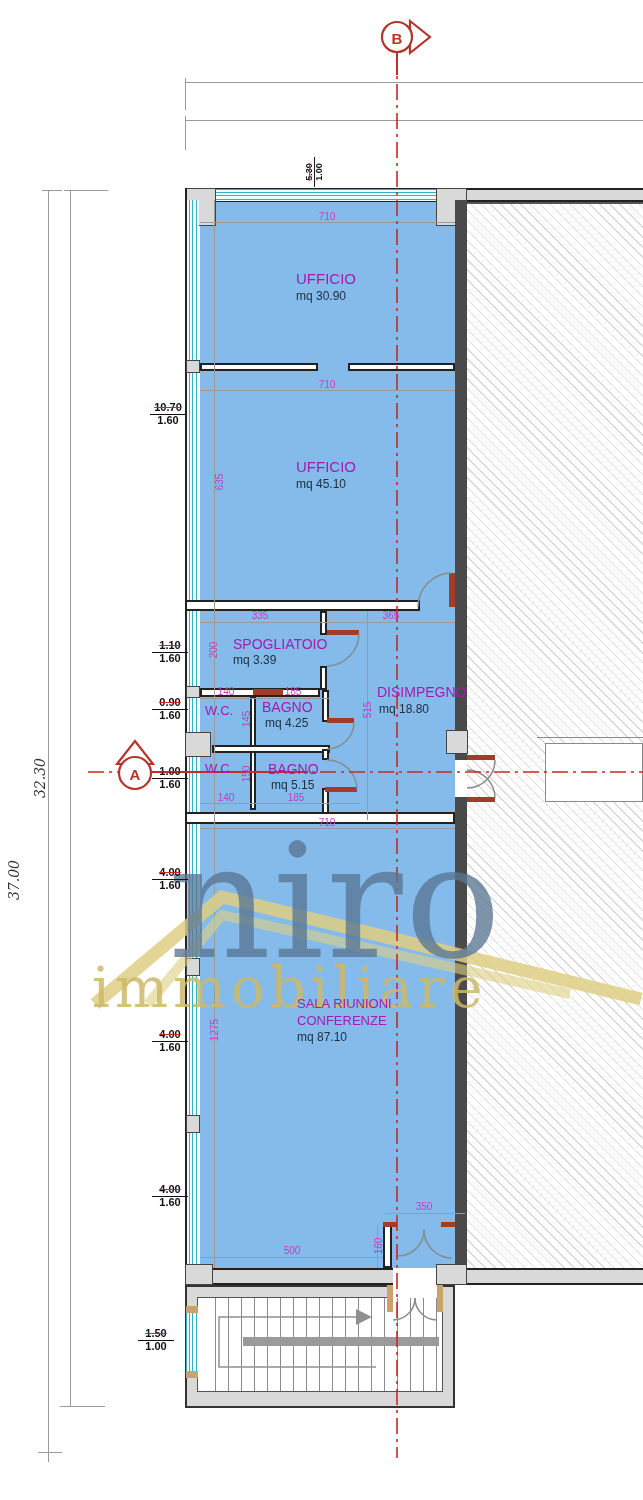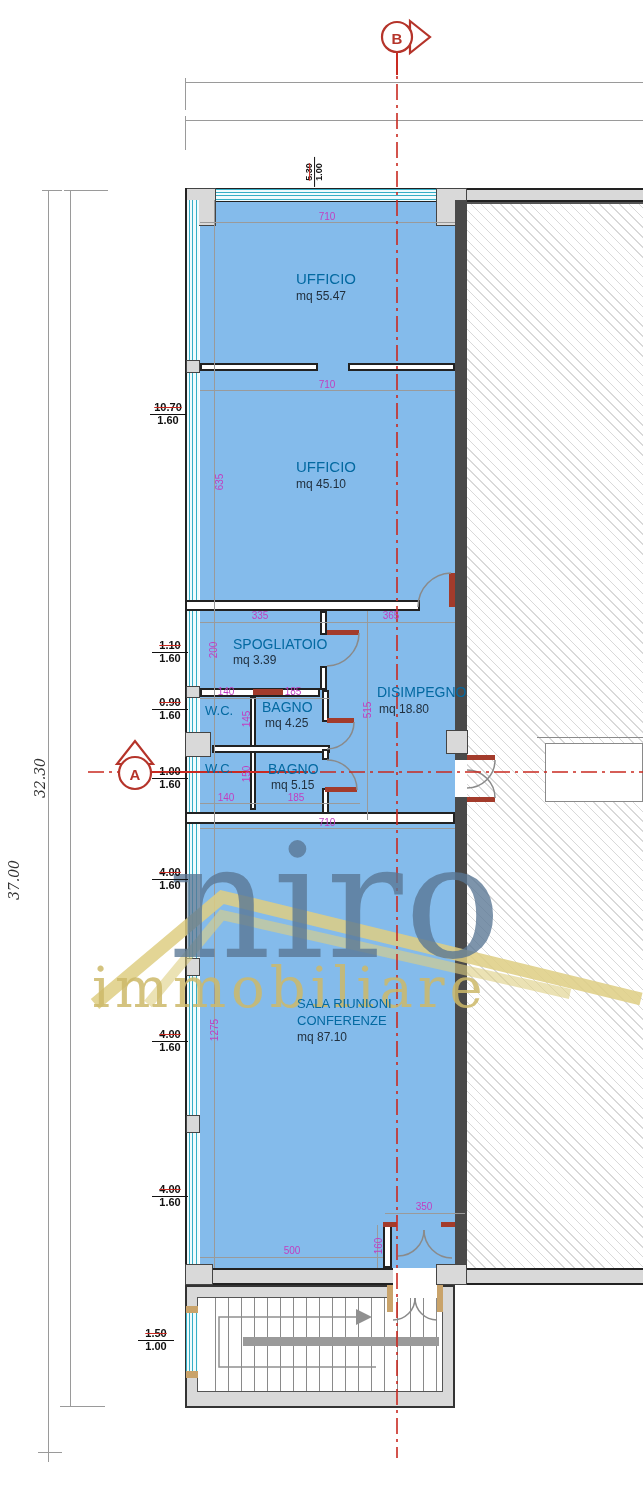--- a/index.html
+++ b/index.html
@@ -20,21 +20,21 @@
   .wd{background:#4a4a4a;}
   .wg{background:#d9d9d9;border:1.5px solid #444;box-sizing:border-box;}
   .wr{background:#A33B2B;}
   .wt{background:#C9A36A;}
   .band{background:#d9d9d9;border-top:2px solid #222;border-bottom:2px solid #222;box-sizing:border-box;}
   
   .dl{background:#9a9a9a;}
   .dlab{color:#C03FC0;font-size:10px;white-space:nowrap;transform:translateX(-50%);}
   .dlab.rot{transform:translate(-50%,-50%) rotate(-90deg);}
   
-  .rname{color:#0369a1;font-size:14px;letter-spacing:0;white-space:nowrap;}
+  .rname{color:#a21caf;font-size:14px;letter-spacing:0;white-space:nowrap;}
   .rname.big{font-size:15px;}
   .rarea{color:#21303f;font-size:12px;white-space:nowrap;}
   
   .winlabel{width:36px;text-align:center;font-size:11px;font-weight:bold;color:#111;line-height:1.05;}
   .winlabel .nt{display:block;text-decoration:line-through;text-decoration-color:#C92A21;}
   .winlabel .nb{display:block;border-top:1.5px solid #111;}
   .winlabel.tiny{font-size:9px;width:30px;}
   
   .odim{font-family:"DejaVu Serif",serif;font-style:italic;font-size:14px;color:#333;
         transform:translate(-50%,-50%) rotate(-90deg);white-space:nowrap;}
@@ -186,21 +186,21 @@
   <div class="abs mletter" style="left:397px;top:38px;">B</div>
   <div class="abs mletter" style="left:135px;top:774px;">A</div>
 
   <div class="abs odim" style="left:14px;top:880px;">37.00</div>
   <div class="abs odim" style="left:40px;top:778px;">32.30</div>
 
   <div class="abs wm-sub" style="left:92px;top:960px;">immobiliare</div>
   <div class="abs wm-brand" style="left:168px;top:822px;">niro</div>
 
   <div class="abs rname big" style="left:296px;top:270px;">UFFICIO</div>
-  <div class="abs rarea" style="left:296px;top:289px;">mq 55.47</div>
+  <div class="abs rarea" style="left:296px;top:289px;">mq 30.90</div>
   <div class="abs rname big" style="left:296px;top:458px;">UFFICIO</div>
   <div class="abs rarea" style="left:296px;top:477px;">mq 45.10</div>
   <div class="abs rname" style="left:233px;top:636px;">SPOGLIATOIO</div>
   <div class="abs rarea" style="left:233px;top:653px;">mq 3.39</div>
   <div class="abs rname" style="left:205px;top:703px;font-size:13px;">W.C.</div>
   <div class="abs rname" style="left:262px;top:699px;">BAGNO</div>
   <div class="abs rarea" style="left:265px;top:716px;">mq 4.25</div>
   <div class="abs rname" style="left:377px;top:684px;">DISIMPEGNO</div>
   <div class="abs rarea" style="left:379px;top:702px;">mq 18.80</div>
   <div class="abs rname" style="left:205px;top:761px;font-size:13px;">W.C.</div>

